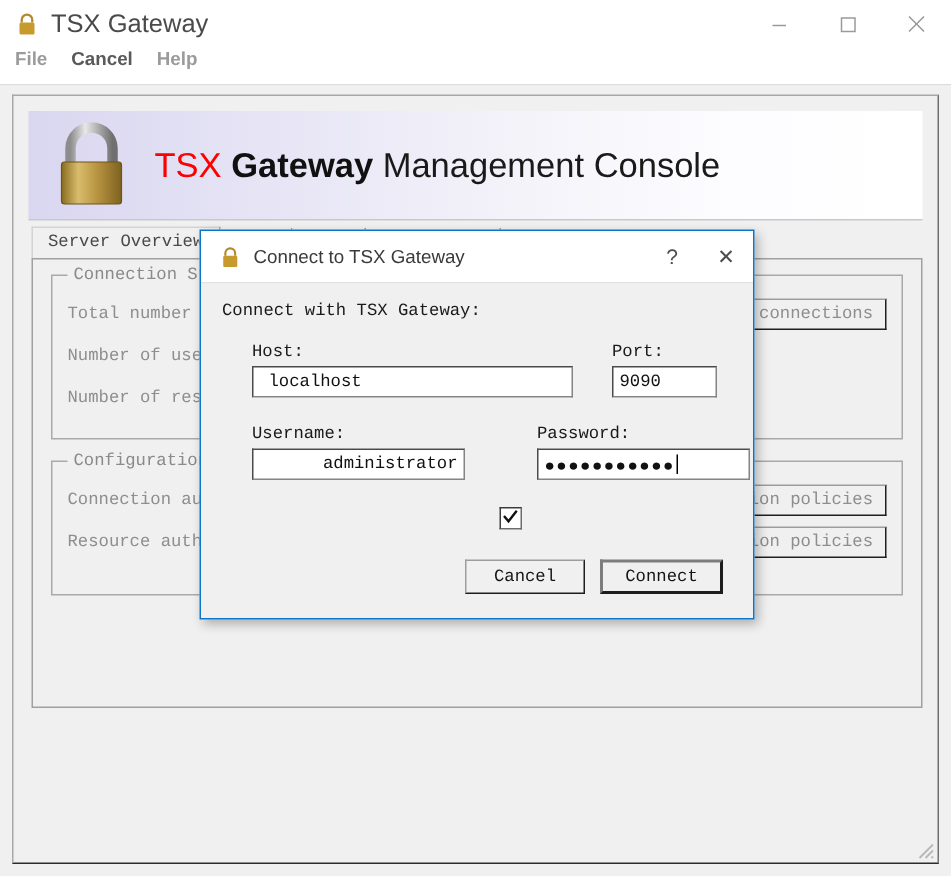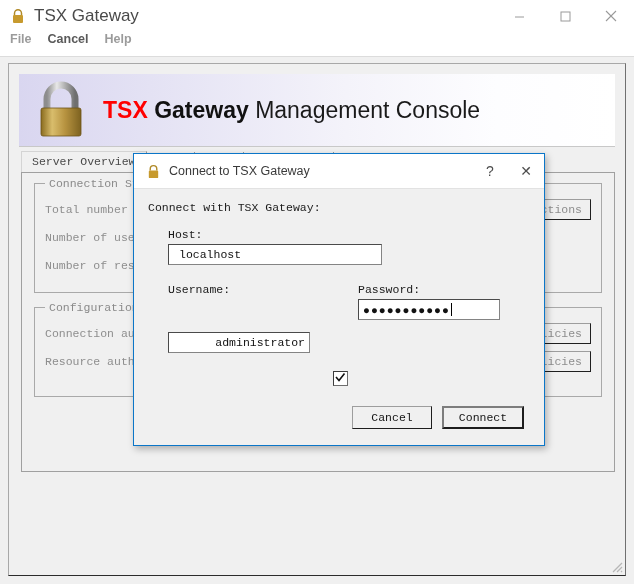--- a/index.html
+++ b/index.html
@@ -111,21 +111,21 @@
     margin-left: 14px;
     flex: 0 0 auto;
   }
   #banner-title {
     font-size: 23px;
     margin-left: 14px;
     white-space: nowrap;
     font-family: "Liberation Sans", sans-serif;
     color: #141414;
   }
-  #banner-title .tsx { color: #ff0000; font-weight: bold; }
+  #banner-title .tsx { color: #ff0000; font-weight: normal; }
   #banner-title .gw { font-weight: bold; color: #111111; }
   #banner-title .mc { font-weight: normal; color: #1a1a1a; }
 
   
   #tab-strip {
     margin: 4px 4px 0 6px;
     height: 21px;
     display: flex;
     align-items: flex-end;
     position: relative;
@@ -208,21 +208,21 @@
   #resize-grip {
     position: absolute;
     right: 2px; bottom: 2px;
     width: 14px; height: 14px;
   }
 
   
   #connect-dialog {
     position: absolute;
     left: 133px; top: 153px;
-    width: 412px;
+    width: 370px;
     background: #f0f0f0;
     border: 1px solid #0b76c8;
     box-sizing: border-box;
     box-shadow: 2px 3px 7px rgba(0,0,0,0.28);
     z-index: 50;
   }
   #dlg-title-bar {
     height: 34px;
     background: #ffffff;
     display: flex;
@@ -484,24 +484,28 @@
   </div>
 
   <div id="dlg-body">
     <div id="dlg-intro">Connect with TSX Gateway:</div>
 
     <div class="field-row" style="justify-content:space-between; padding-right:10px;">
       <div class="field">
         <span class="field-label">Host:</span>
         <input id="host-field" class="txtinput" type="text" value="localhost" style="">
       </div>
+      <div class="field">
+        <span class="field-label">Port:</span>
+        <input id="port-field" class="txtinput" type="text" value="9090" style="">
+      </div>
     </div>
 
     <div class="field-row" style="margin-top:18px;">
-      <div class="field" style="margin-right:48px;gap:33px;">
+      <div class="field" style="margin-right:48px;">
         <span class="field-label">Username:</span>
         <input id="username-field" class="txtinput" type="text" value="administrator" style="">
       </div>
       <div class="field">
         <span class="field-label">Password:</span>
         <div id="password-field" class="txtinput"><span>●●●●●●●●●●●</span><span class="pw-caret"></span></div>
       </div>
     </div>
 
     <div id="checkbox-row">

